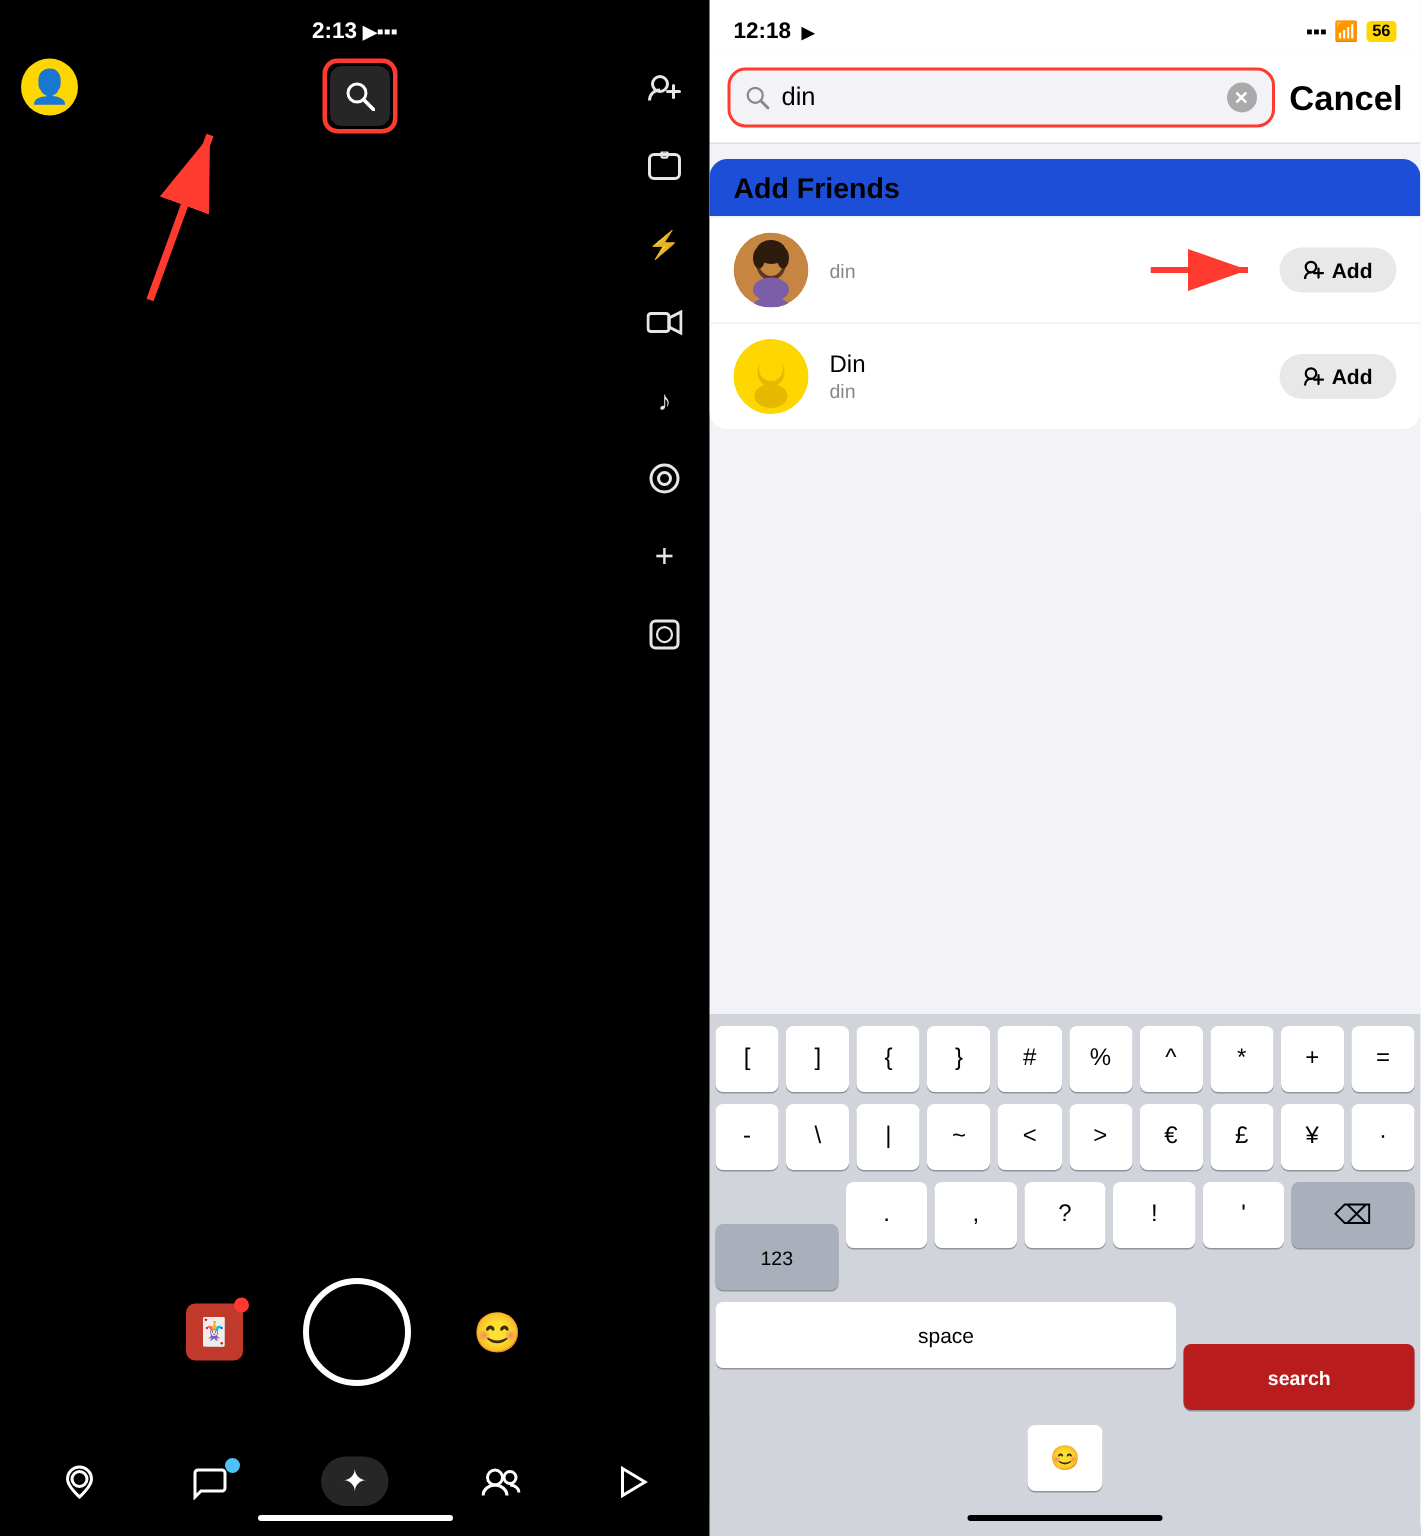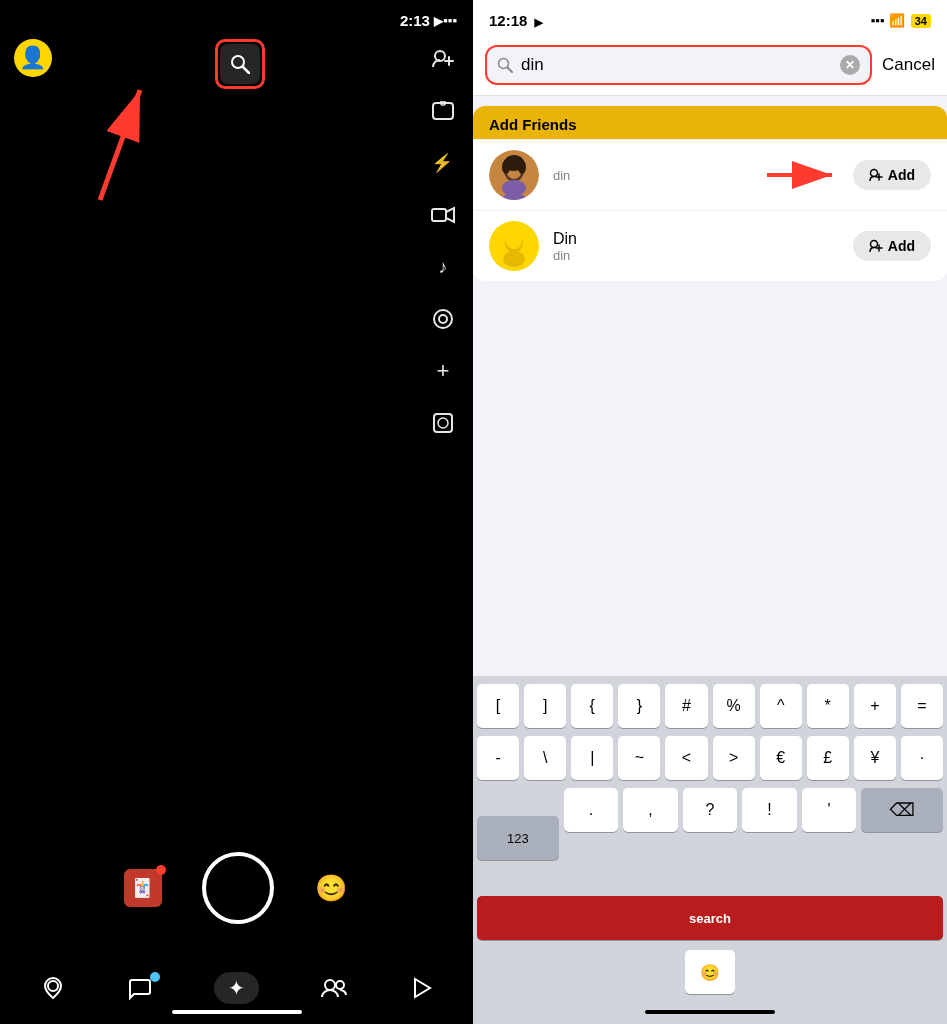--- a/index.html
+++ b/index.html
@@ -16,21 +16,21 @@
       width: 473px;
       height: 1024px;
       background: #000;
       position: relative;
       display: flex;
       flex-direction: column;
     }
 
     .left-status-bar {
       display: flex;
-      justify-content: flex-end;
+      justify-content: center;
       align-items: center;
       padding: 12px 16px 6px;
       color: #fff;
       font-size: 15px;
       font-weight: 600;
     }
 
     .left-status-time {
       display: flex;
       align-items: center;
@@ -275,39 +275,39 @@
       display: flex;
       align-items: center;
       justify-content: center;
       color: #fff;
       font-size: 12px;
       font-weight: bold;
     }
 
     .cancel-btn {
       color: #000;
-      font-size: 17px;
-      font-weight: 400;
+      font-size: 23px;
+      font-weight: 700;
       white-space: nowrap;
     }
 
     
     .add-friends-section {
       background: #fff;
       margin: 10px 0 0 0;
       border-radius: 12px;
       overflow: hidden;
     }
 
     .add-friends-header {
       padding: 10px 16px 6px;
-      font-size: 15px;
+      font-size: 19px;
       font-weight: 600;
       color: #000;
-      background: #eab308;
+      background: #1d4ed8;
     }
 
     .friend-item {
       display: flex;
       align-items: center;
       padding: 10px 16px;
       border-top: 1px solid #f0f0f0;
       background: #fff;
       gap: 14px;
       position: relative;
@@ -576,21 +576,21 @@
 <div class="right-panel">
 
   <div class="right-status-bar">
     <div class="right-status-time">
       <span>12:18</span>
       <span style="font-size:11px;margin-left:3px;">▶</span>
     </div>
     <div class="status-icons-right">
       <span>▪▪▪</span>
       <span>📶</span>
-      <span class="battery-badge">34</span>
+      <span class="battery-badge">56</span>
     </div>
   </div>
 
   <div class="search-bar-row">
     <div class="search-input-wrapper">
       <svg width="16" height="16" viewBox="0 0 16 16">
         <circle cx="6.5" cy="6.5" r="5" stroke="#888" stroke-width="1.5" fill="none"></circle>
         <line x1="10.5" y1="10.5" x2="15" y2="15" stroke="#888" stroke-width="2" stroke-linecap="round"></line>
       </svg>
       <input class="search-input-field" type="text" value="din" style="">
@@ -703,20 +703,21 @@
       <div class="key dark wide small-text">123</div>
       <div class="key">.</div>
       <div class="key">,</div>
       <div class="key">?</div>
       <div class="key">!</div>
       <div class="key">'</div>
       <div class="key dark wide" style="font-size:18px;">⌫</div>
     </div>
 
     <div class="keyboard-row">
+      <div class="key space" style="font-size:14px;">space</div>
       <div class="key blue wide small-text">search</div>
     </div>
 
     <div class="emoji-row">
       <div class="key" style="width:50px;flex:none;">😊</div>
     </div>
 
     <div style="display:flex;justify-content:center;padding:4px 0 6px;">
       <div class="home-indicator"></div>
     </div>

